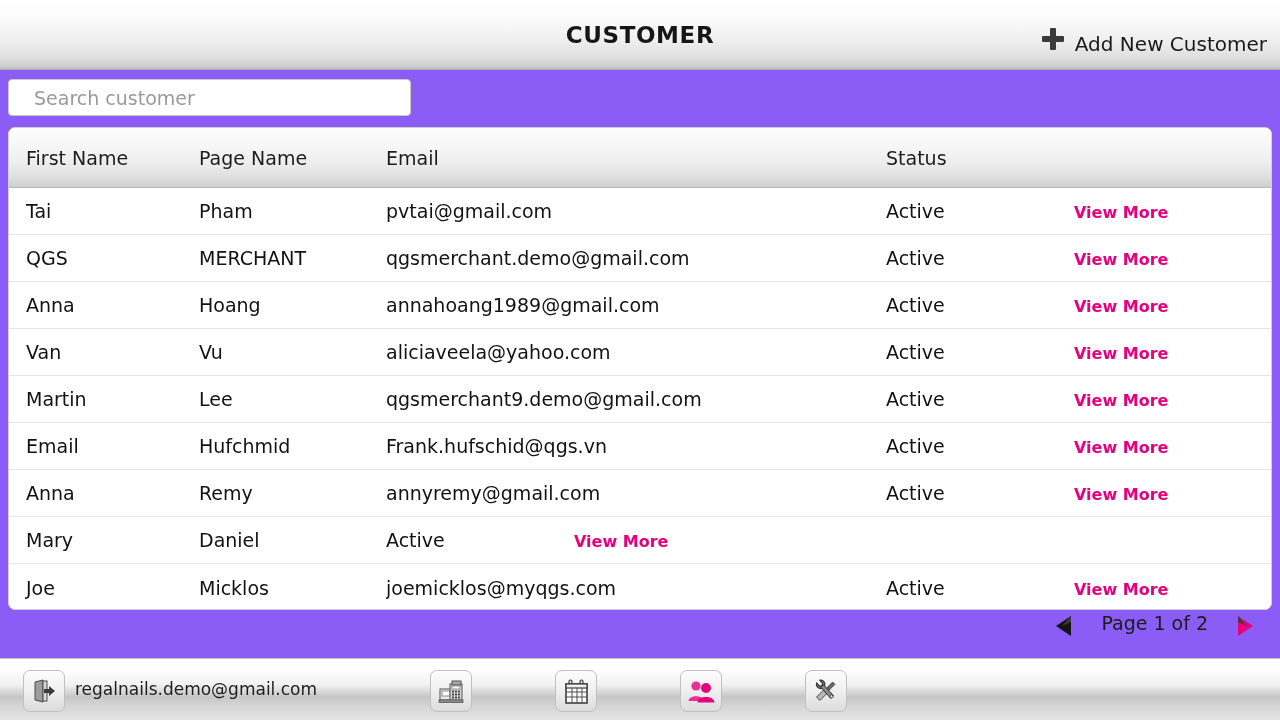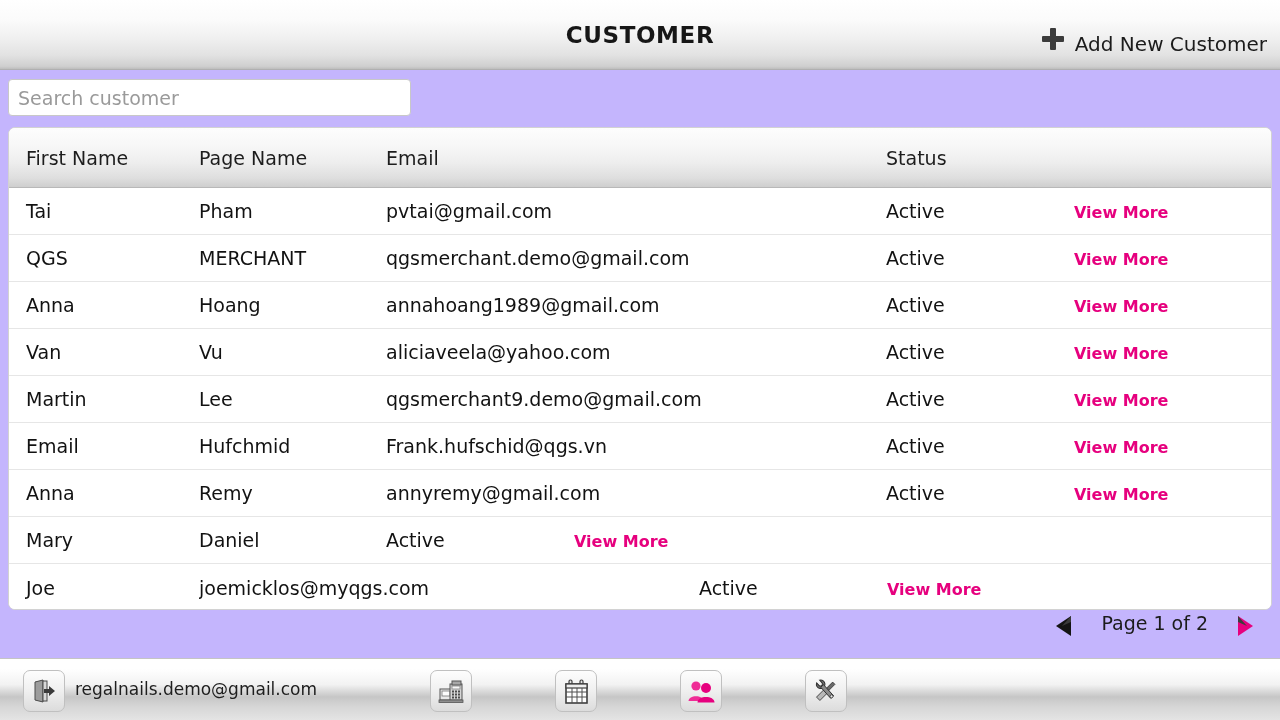--- a/index.html
+++ b/index.html
@@ -9,21 +9,21 @@
     height: 720px;
     overflow: hidden;
     font-family: "DejaVu Sans", "Liberation Sans", sans-serif;
     background: #f4f4f4;
   }
 
   #app {
     position: relative;
     width: 1280px;
     height: 720px;
-    background: #c4b5fd;
+    background: #8b5cf6;
   }
 
   
   .top-bar {
     position: absolute;
     top: 0; left: 0;
     width: 1280px;
     height: 70px;
     background: linear-gradient(to bottom,
         #ffffff 0%,
@@ -78,21 +78,21 @@
 
   
   .search-wrap {
     position: absolute;
     top: 79px;
     left: 8px;
   }
   .search-input {
     width: 403px;
     height: 37px;
-    padding: 0 9px;
+    padding: 0 25px;
     font-family: "DejaVu Sans", "Liberation Sans", sans-serif;
     font-size: 19px;
     color: #2a2a2a;
     background: #ffffff;
     border: 1px solid #c8c8c8;
     border-radius: 4px;
     outline: none;
   }
   .search-input::placeholder { color: #9a9a9a; opacity: 1; }
 
@@ -315,20 +315,21 @@
       <div class="cell c-first">Mary</div>
       <div class="cell c-last">Daniel</div>
       <div class="cell c-status">Active</div>
       <div class="cell c-action">
         <span class="view-more">View More</span>
       </div>
     </div>
 
     <div class="row">
       <div class="cell c-first">Joe</div>
+      <div class="cell c-last">Micklos</div>
       <div class="cell c-email">joemicklos@myqgs.com</div>
       <div class="cell c-status">Active</div>
       <div class="cell c-action">
         <span class="view-more">View More</span>
       </div>
     </div>
 
   </div>
 
   <div class="pager">

